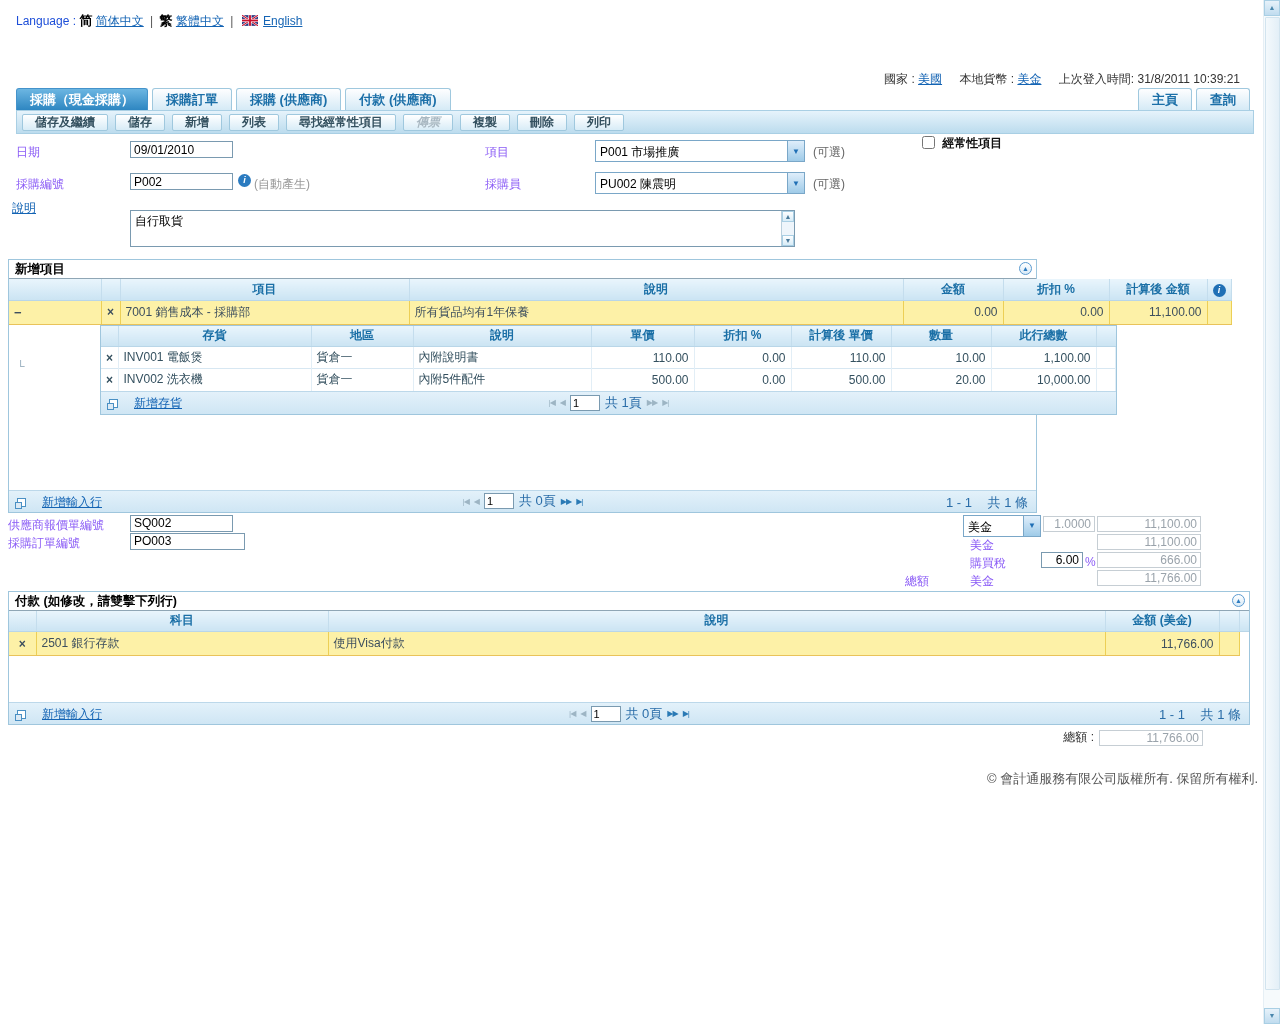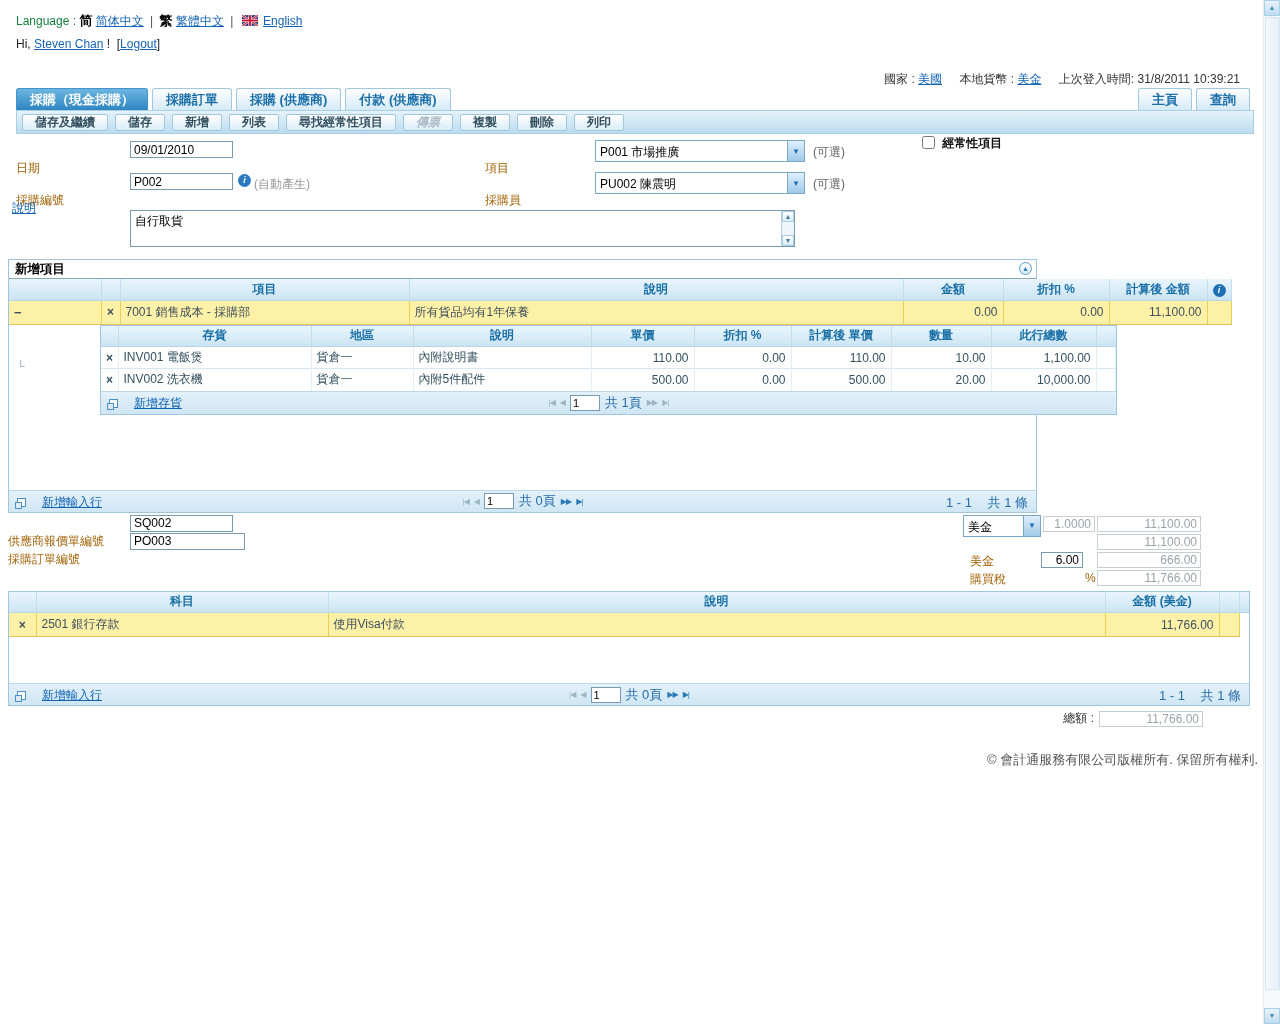--- a/index.html
+++ b/index.html
@@ -3,42 +3,42 @@
 <meta charset="utf-8">
 <style>
   * { margin:0; padding:0; box-sizing:border-box; }
   html,body { width:1280px; height:1024px; background:#fff; overflow:hidden; }
   body { font-family:"Liberation Sans","DejaVu Sans",sans-serif; font-size:12px; color:#222; position:relative; }
   .lnk { color:#1464b4; text-decoration:underline; cursor:pointer; }
 
   
   .hdr { padding:12px 0 0 16px; height:86px; position:relative; }
   .hline { margin-bottom:6px; line-height:17px; }
-  .lang-label { color:#15803d; }
+  .lang-label { color:#1d4ed8; }
   .lang-prefix { font-weight:bold; color:#000; font-size:13px; }
   .sep { color:#555; margin:0 3px; }
   .flag { vertical-align:-1px; margin:0 2px; }
   .infoline { position:absolute; top:71px; right:40px; color:#333; white-space:nowrap; }
   .infoline .lbl { margin-left:14px; }
 
   
   .tabbar { display:flex; align-items:flex-end; margin:2px 26px 0 16px; }
   .tab { height:22px; line-height:21px; padding:0 13px; margin-right:4px; border:1px solid #9fc8de; border-bottom:none;
          border-radius:3px 3px 0 0; background:linear-gradient(#fefeff,#d5eaf6); color:#1b6fa8; font-weight:bold; font-size:13px; cursor:pointer; white-space:nowrap; }
   .tab.active { background:linear-gradient(#6cb6e2,#2e86c1); color:#fff; border-color:#4493cb; }
   .tab-spacer { flex:1; }
   .toolbar { margin:0 26px 0 16px; background:linear-gradient(#e6f3fb,#bcdcee); border:1px solid #a9cfe4; padding:3px 5px; display:flex; gap:7px; height:24px; }
   .tbtn { height:17px; line-height:15px; padding:0 12px; border:1px solid #9fc8de; border-radius:2px;
           background:linear-gradient(#ffffff,#d8ecf7); color:#33505f; font-weight:bold; font-size:12px; cursor:pointer; white-space:nowrap; }
   .tbtn.disabled { color:#a9b8c2; cursor:default;font-style:italic; }
 
   
   .form { position:relative; height:125px; }
   .abs { position:absolute; }
-  .flabel { color:#a16207;margin-top:16px; }
+  .flabel { color:#8b5cf6; }
   .inp { border:1px solid #7a9ab0; height:17px; font:12px "Liberation Sans","DejaVu Sans",sans-serif; padding:0 3px; color:#000; background:#fff; }
   .ro  { border:1px solid #c6ced4; color:#9aa3ab; text-align:right; background:#fff; }
   .fsel { display:flex; border:1px solid #7aa7c8; background:#fff; height:22px; align-items:flex-end; cursor:pointer; }
   .fsel .txt { flex:1; padding:0 4px; color:#000; white-space:nowrap; overflow:hidden; }
   .fsel .btn { width:17px; height:100%; background:linear-gradient(#dfeefb,#9fcbe8); border-left:1px solid #7aa7c8;
                color:#1f6fb5; font-size:8px; display:flex; align-items:center; justify-content:center; }
   .muted { color:#999; }
   .inf { display:inline-block; width:13px; height:13px; border-radius:50%; background:#2b7bc0; color:#fff;
          font-size:9px; font-weight:bold; font-style:italic; text-align:center; line-height:13px; }
   .chk { width:13px; height:13px; vertical-align:-2px; margin-right:4px; }
@@ -118,26 +118,20 @@
     <svg class="flag" width="16" height="11" viewBox="0 0 60 40">
         <rect width="60" height="40" fill="#26337c"></rect>
         <path d="M0,0 60,40 M60,0 0,40" stroke="#fff" stroke-width="8"></path>
         <path d="M0,0 60,40 M60,0 0,40" stroke="#c8102e" stroke-width="4"></path>
         <rect x="24" width="12" height="40" fill="#fff"></rect>
         <rect y="14" width="60" height="12" fill="#fff"></rect>
         <rect x="26.5" width="7" height="40" fill="#c8102e"></rect>
         <rect y="16.5" width="60" height="7" fill="#c8102e"></rect>
       </svg>
     <span class="lnk">English</span>
-  </div>
-  <div class="hline">
-    <span>Hi,</span>
-    <span class="lnk">Steven Chan</span>
-    <span>!</span>
-    &nbsp;<span>[</span><span class="lnk">Logout</span><span>]</span>
   </div>
   <div class="infoline">
     <span>國家 :</span>
     <span class="lnk">美國</span>
     <span class="lbl">本地貨幣 :</span>
     <span class="lnk">美金</span>
     <span class="lbl">上次登入時間:</span>
     <span>31/8/2011 10:39:21</span>
   </div>
 </div>
@@ -354,20 +348,24 @@
   <input class="abs inp" style="left: 1041px; top: 39px; width: 42px; height: 16px; text-align: right;" value="6.00">
   <span class="abs flabel" style="left:1085px;top:42px;">%</span>
   <input class="abs inp ro" style="left: 1097px; top: 39px; width: 104px; height: 16px;" value="666.00">
 
   <span class="abs flabel" style="left:905px;top:60px;">總額</span>
   <span class="abs flabel" style="left:970px;top:60px;">美金</span>
   <input class="abs inp ro" style="left: 1097px; top: 57px; width: 104px; height: 16px;" value="11,766.00">
 </div>
 
 <div class="panel pay">
+  <div class="ptitle">
+    <span>付款 (如修改，請雙擊下列行)</span>
+    <span class="clps">▲</span>
+  </div>
   <table>
     <colgroup>
         <col style="width:27px">
         <col style="width:292px">
         <col style="width:777px">
         <col style="width:114px">
         <col style="width:20px">
         <col>
       </colgroup>
     <tbody>

